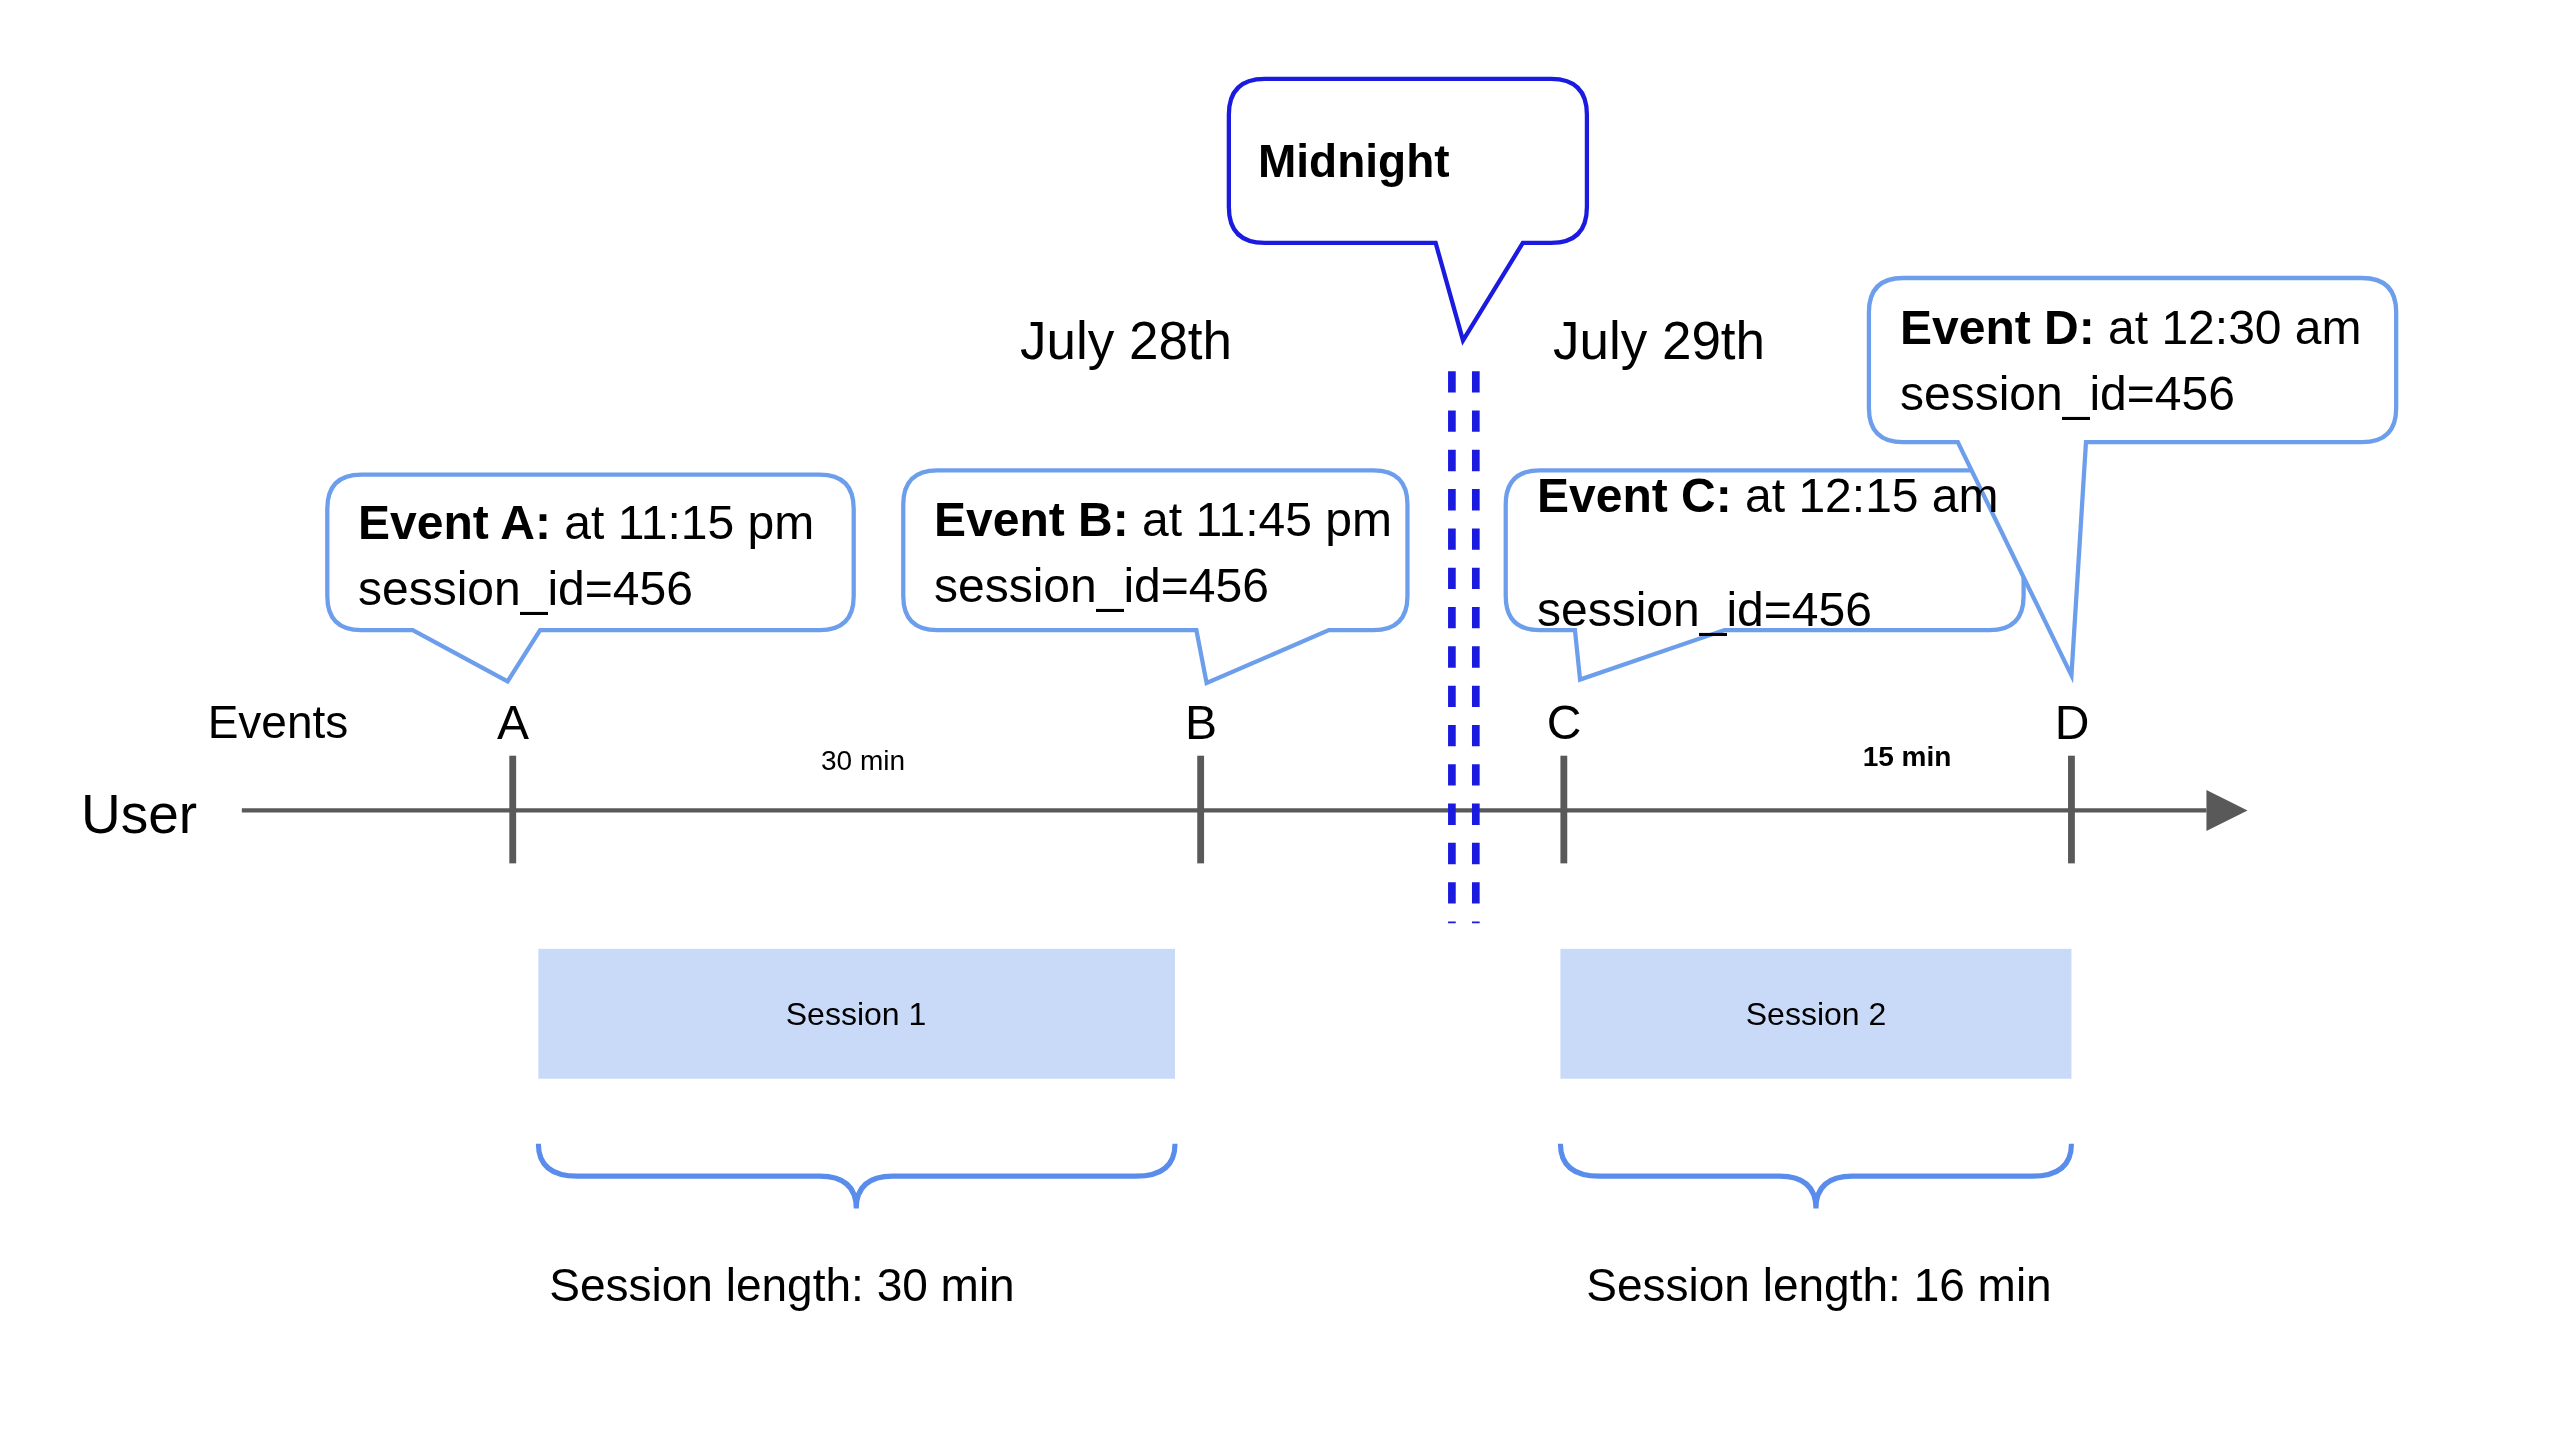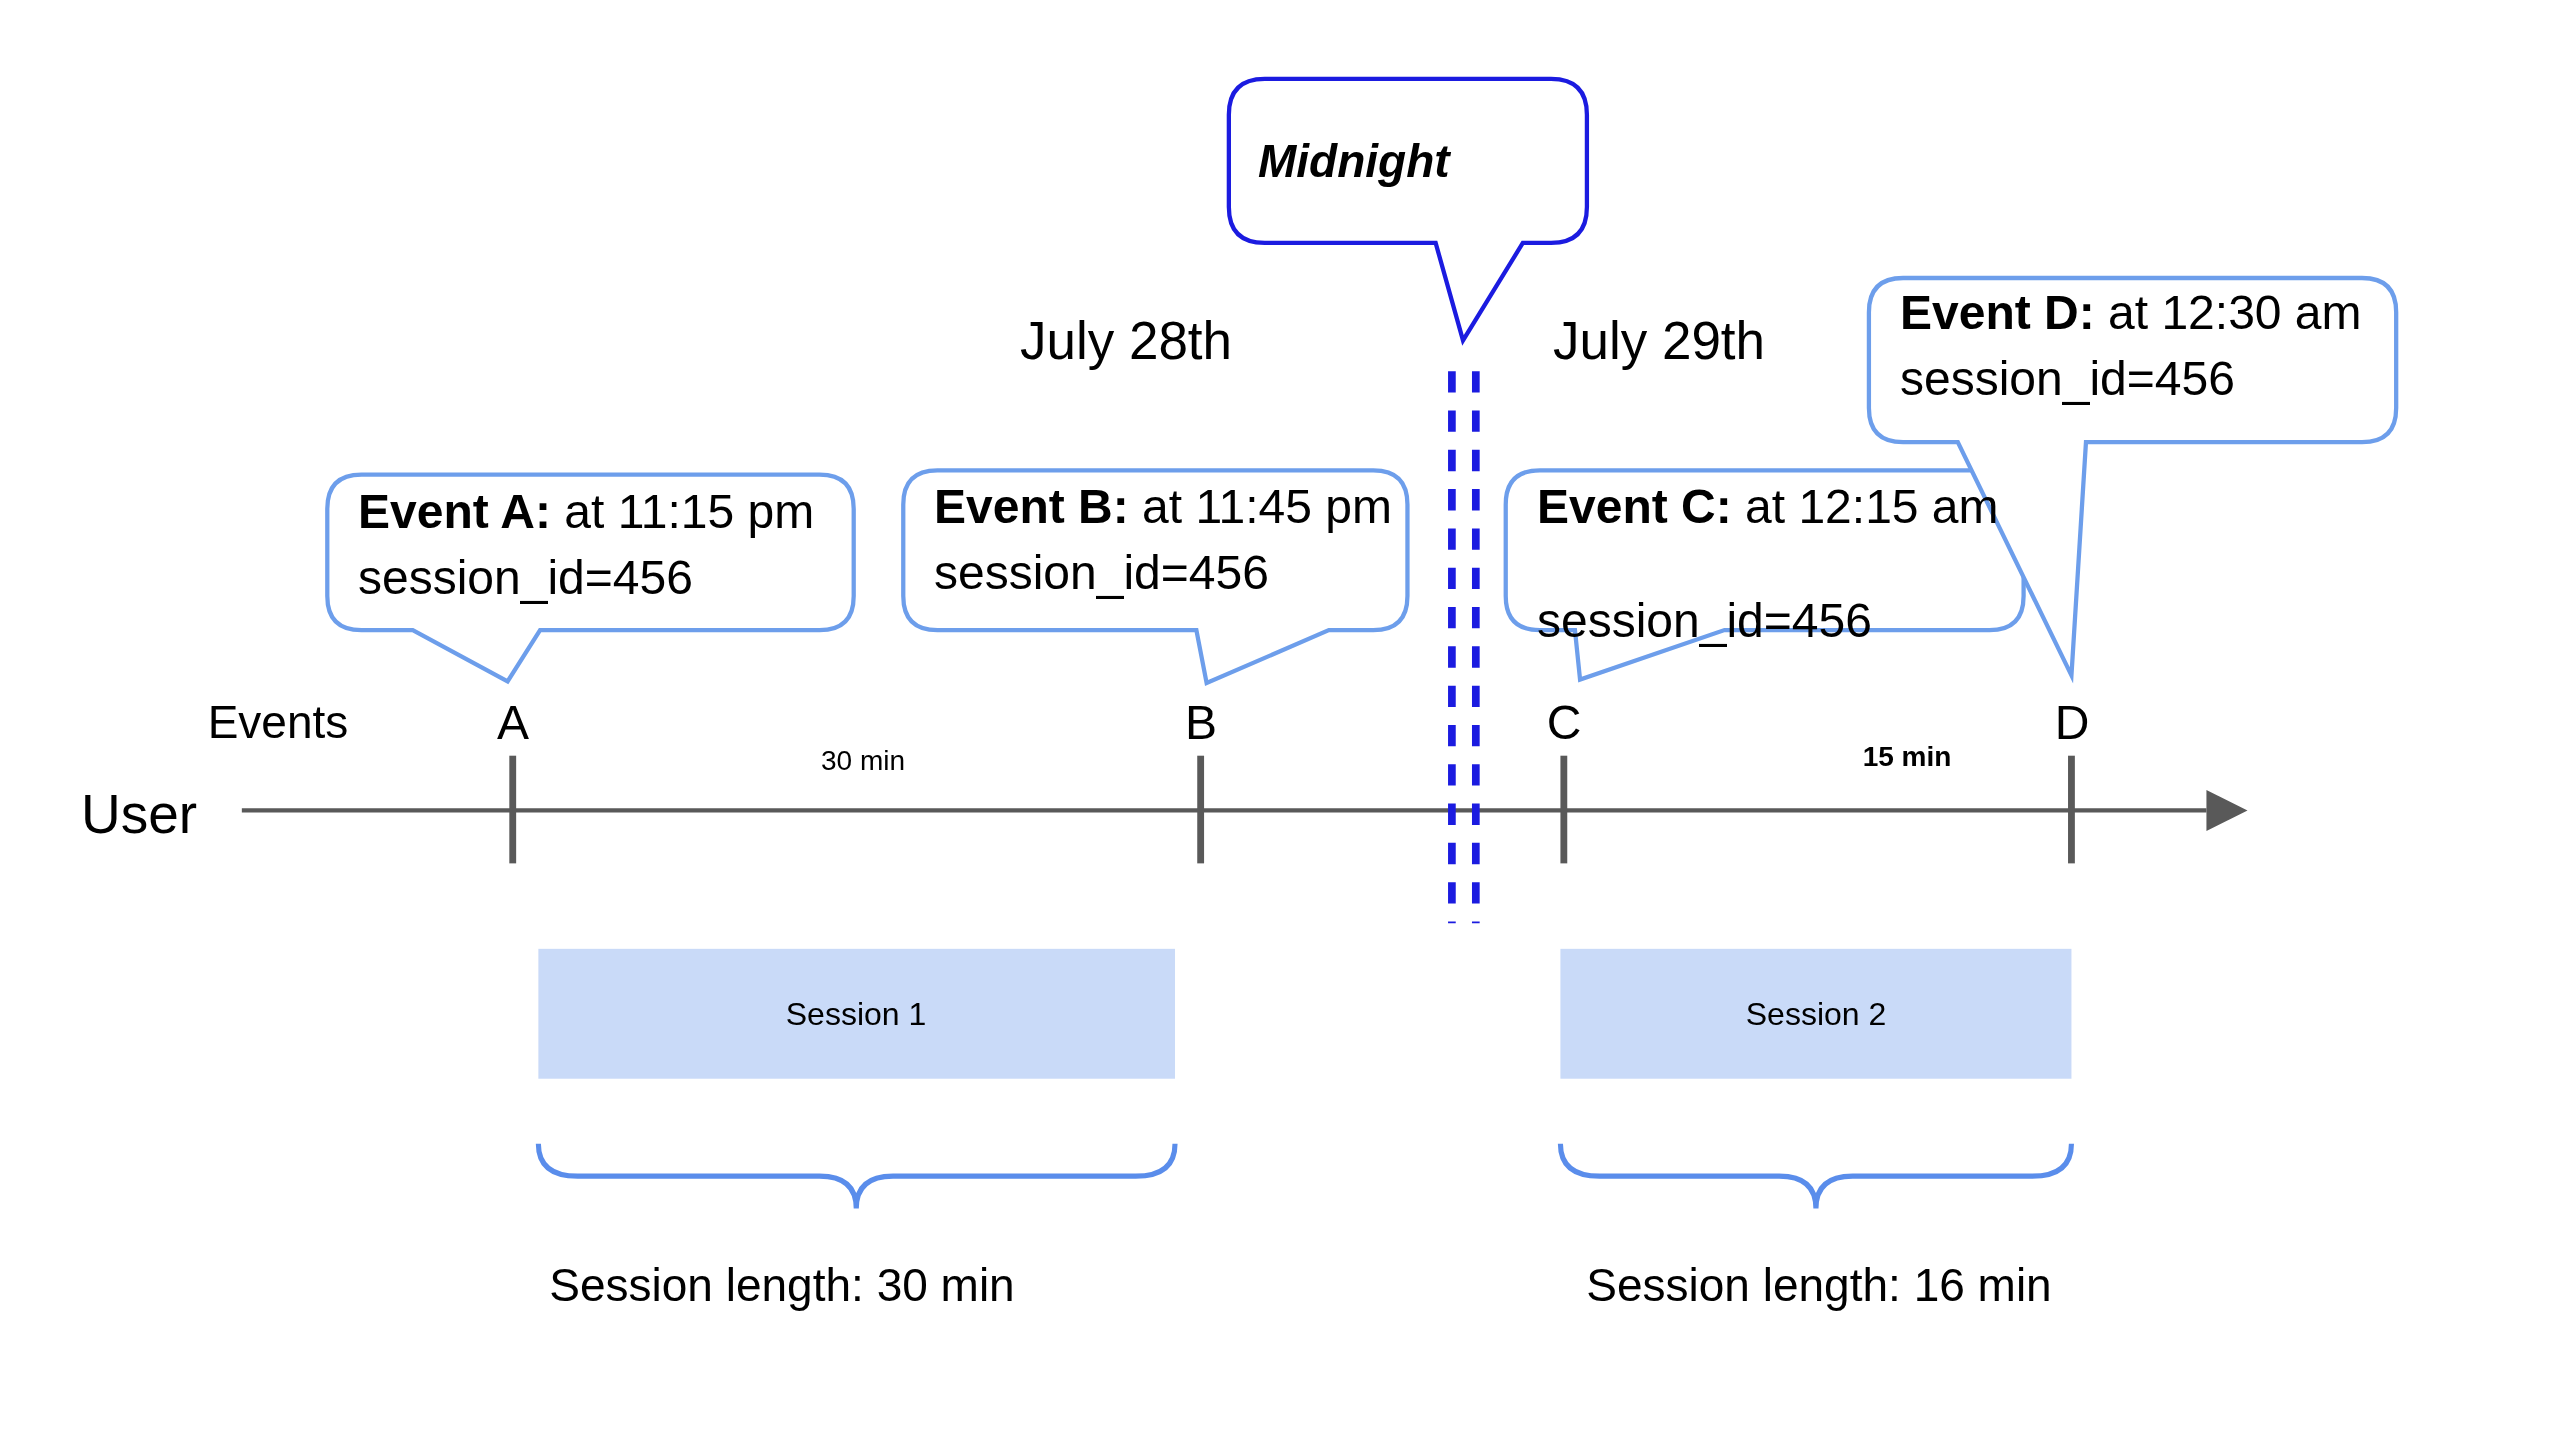--- a/index.html
+++ b/index.html
@@ -22,26 +22,26 @@
   .stage svg{position:absolute;left:0;top:0;}
   .txt{position:absolute;transform:translate(-50%,-50%);white-space:nowrap;}
   .user-label{font-size:55px;}
   .events-label{font-size:46px;}
   .event-letter{font-size:48px;}
   .date-label{font-size:53px;}
   .gap-label{font-size:28px;}
   .session-label{font-size:32px;}
   .session-length{font-size:46px;}
   .bubble-text{
-    position:absolute;display:flex;flex-direction:column;
+    position:absolute;display:flex;flex-direction:column;justify-content:center;
     padding-left:31px;font-size:48px;line-height:66px;white-space:pre;
   }
   .midnight-text{
     position:absolute;display:flex;align-items:center;
-    padding-left:29px;font-size:46px;font-weight:bold;white-space:pre;font-style:italic;
+    padding-left:29px;font-size:46px;font-weight:bold;white-space:pre;
   }
   .b{font-weight:bold;}
   .shape-stroke-gray{stroke:var(--timeline-gray);}
   .shape-fill-gray{fill:var(--timeline-gray);}
   .shape-dash{stroke:var(--dark-blue);}
   .shape-midnight{stroke:var(--dark-blue);fill:#ffffff;}
   .shape-bubble{stroke:var(--bubble-blue);fill:#ffffff;}
   .shape-brace{stroke:var(--brace-blue);fill:none;}
   .shape-session{fill:var(--session-fill);}
 </style>

